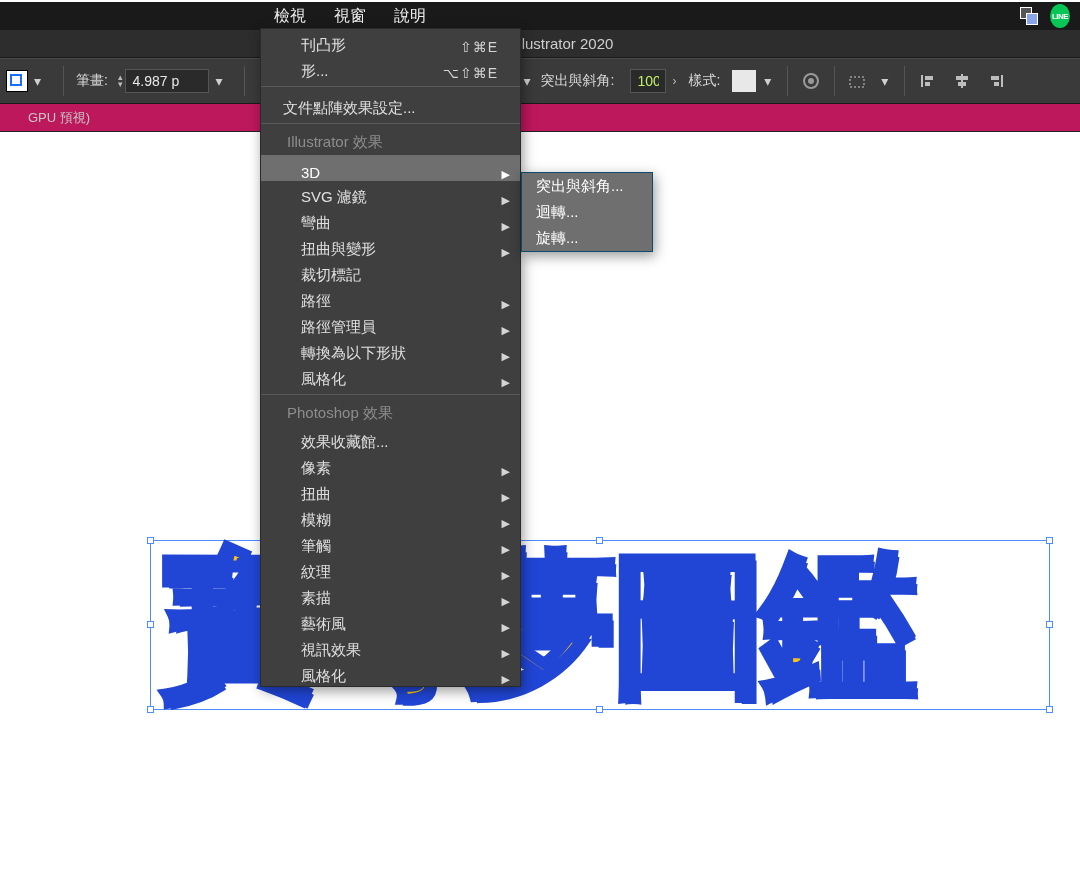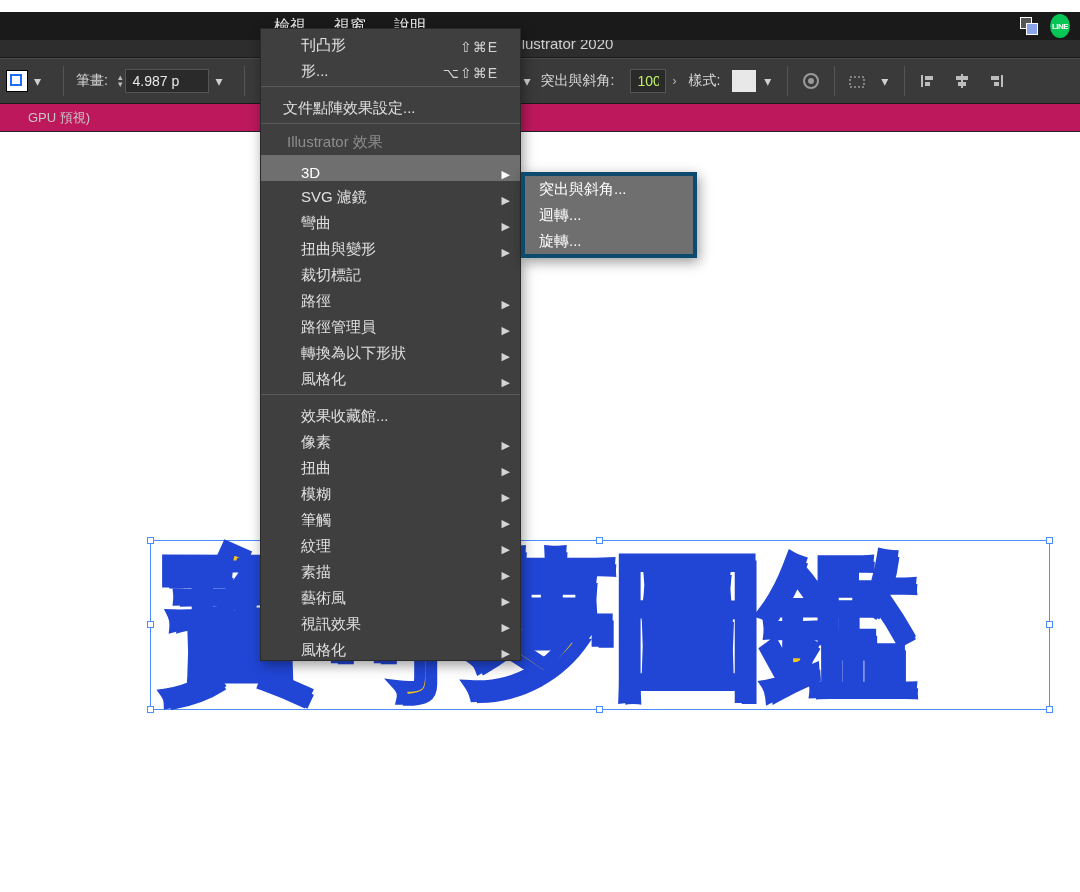--- a/index.html
+++ b/index.html
@@ -1,18 +1,18 @@
 <!DOCTYPE html>
 <html><head>
 <meta charset="utf-8">
 <style>
   * { margin:0; padding:0; box-sizing:border-box; font-family:"PingFang TC","Helvetica Neue",Arial,sans-serif; }
   body { width:1080px; height:892px; background:#fff; overflow:hidden; position:relative; }
 
-  .menubar { position:absolute; top:12px; left:0; right:0; height:28px; background:#1a1a1a;
+  .menubar { position:absolute; top:2px; left:0; right:0; height:28px; background:#1a1a1a;
              display:flex; align-items:center; color:#eee; font-size:16px; z-index:50;}
   .menubar .spacer-top { width:260px; }
   .menubar .top-item { padding:0 14px; height:100%; display:flex; align-items:center; cursor:default;}
   .menubar .right-icons { margin-left:auto; display:flex; align-items:center; gap:12px; padding-right:10px;}
   .right-icons .square-pair { width:18px; height:18px; position:relative; }
   .right-icons .square-pair::before, .right-icons .square-pair::after{
     content:""; position:absolute; width:10px; height:10px; border:1px solid #fff;}
   .right-icons .square-pair::before{ top:0; left:0; background:#555;}
   .right-icons .square-pair::after{ bottom:0; right:0; background:#8ba3e8;}
   .right-icons .line-badge{ width:20px; height:24px; border-radius:50%; background:#06c755;
@@ -71,22 +71,22 @@
   .dropdown .row .lbl{ flex:1; white-space:nowrap;}
   .dropdown .row .shortcut{ color:#d4d4d4; font-size:14px; letter-spacing:1px;}
   .dropdown .row .arrow{ position:absolute; right:10px; color:#d4d4d4; font-size:11px;}
   .dropdown .div{ height:1px; background:#5a5a5a; margin:5px 0;}
   .dropdown .header{ height:26px; display:flex; align-items:center; padding:0 26px;
     color:#8d8d8d; font-size:15px;}
   .dropdown .row.hover{ background:#6f6f6f; color:#fff;}
   .dropdown .row.hover .arrow{ color:#fff;}
   .dropdown .indent .lbl{ padding-left:18px;}
 
-  .submenu { position:absolute; top:172px; left:521px; width:176px; background:#6f6f6f;
-    border:4px solid #0c4a6e; z-index:61; color:#fff; font-size:15px;
+  .submenu { position:absolute; top:172px; left:521px; width:132px; background:#6f6f6f;
+    border:1px solid #0c4a6e; z-index:61; color:#fff; font-size:15px;
     box-shadow:2px 4px 12px rgba(0,0,0,.4);}
   .submenu .row{ height:26px; display:flex; align-items:center; padding:0 14px;}
 
   
   svg{ display:block;}
 </style>
 </head>
 <body>
 
 <div class="menubar">
@@ -229,20 +229,21 @@
     </div>
     <div class="row indent">
       <span class="lbl">轉換為以下形狀</span>
       <span class="arrow">▶</span>
     </div>
     <div class="row indent">
       <span class="lbl">風格化</span>
       <span class="arrow">▶</span>
     </div>
     <div class="div"></div>
+    <div class="header">Photoshop 效果</div>
     <div class="row indent">
       <span class="lbl">效果收藏館...</span>
     </div>
     <div class="row indent">
       <span class="lbl">像素</span>
       <span class="arrow">▶</span>
     </div>
     <div class="row indent">
       <span class="lbl">扭曲</span>
       <span class="arrow">▶</span>

